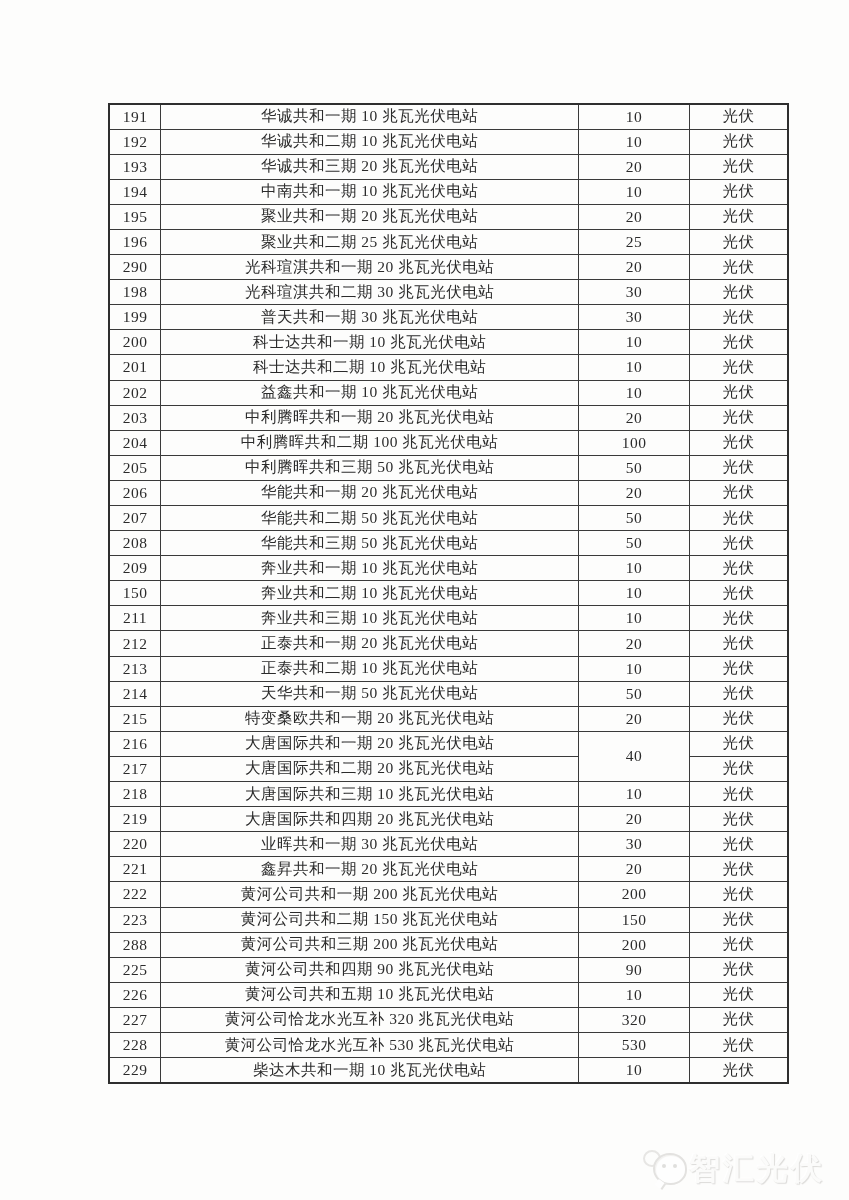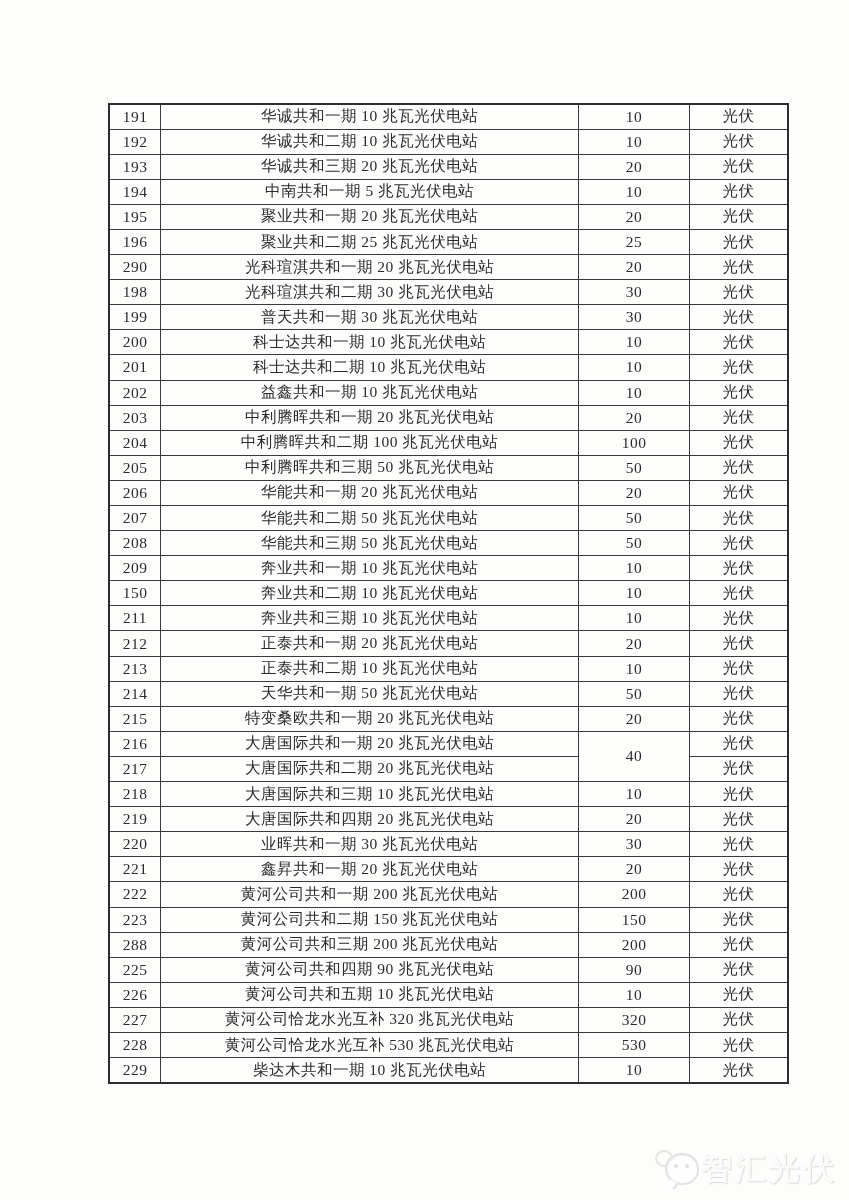--- a/index.html
+++ b/index.html
@@ -43,21 +43,21 @@
     left:0;right:94px;
     top:1096px;
     text-align:center;
     font-size:13.5px;
     color:#3c3c3c;
     font-family:"Liberation Serif","DejaVu Serif",serif;
   }
 
   .watermark{
     position:absolute;
-    right:12px;top:1148px;
+    right:24px;top:1148px;
     display:flex;align-items:center;
     user-select:none;
     justify-content:center;
   }
   .wm-icon{position:relative;width:46px;height:40px;display:inline-block;}
   .wm-bubble{
     position:absolute;left:10px;top:4px;
     width:30px;height:28px;
     border:2px solid #e3e2e0;
     border-radius:50% 50% 48% 52%;
@@ -115,21 +115,21 @@
           <td class="col-type">光伏</td>
         </tr>
         <tr>
           <td class="col-index">193</td>
           <td class="col-name">华诚共和三期 20 兆瓦光伏电站</td>
           <td class="col-capacity">20</td>
           <td class="col-type">光伏</td>
         </tr>
         <tr>
           <td class="col-index">194</td>
-          <td class="col-name">中南共和一期 5 兆瓦光伏电站</td>
+          <td class="col-name">中南共和一期 10 兆瓦光伏电站</td>
           <td class="col-capacity">10</td>
           <td class="col-type">光伏</td>
         </tr>
         <tr>
           <td class="col-index">195</td>
           <td class="col-name">聚业共和一期 20 兆瓦光伏电站</td>
           <td class="col-capacity">20</td>
           <td class="col-type">光伏</td>
         </tr>
         <tr>

